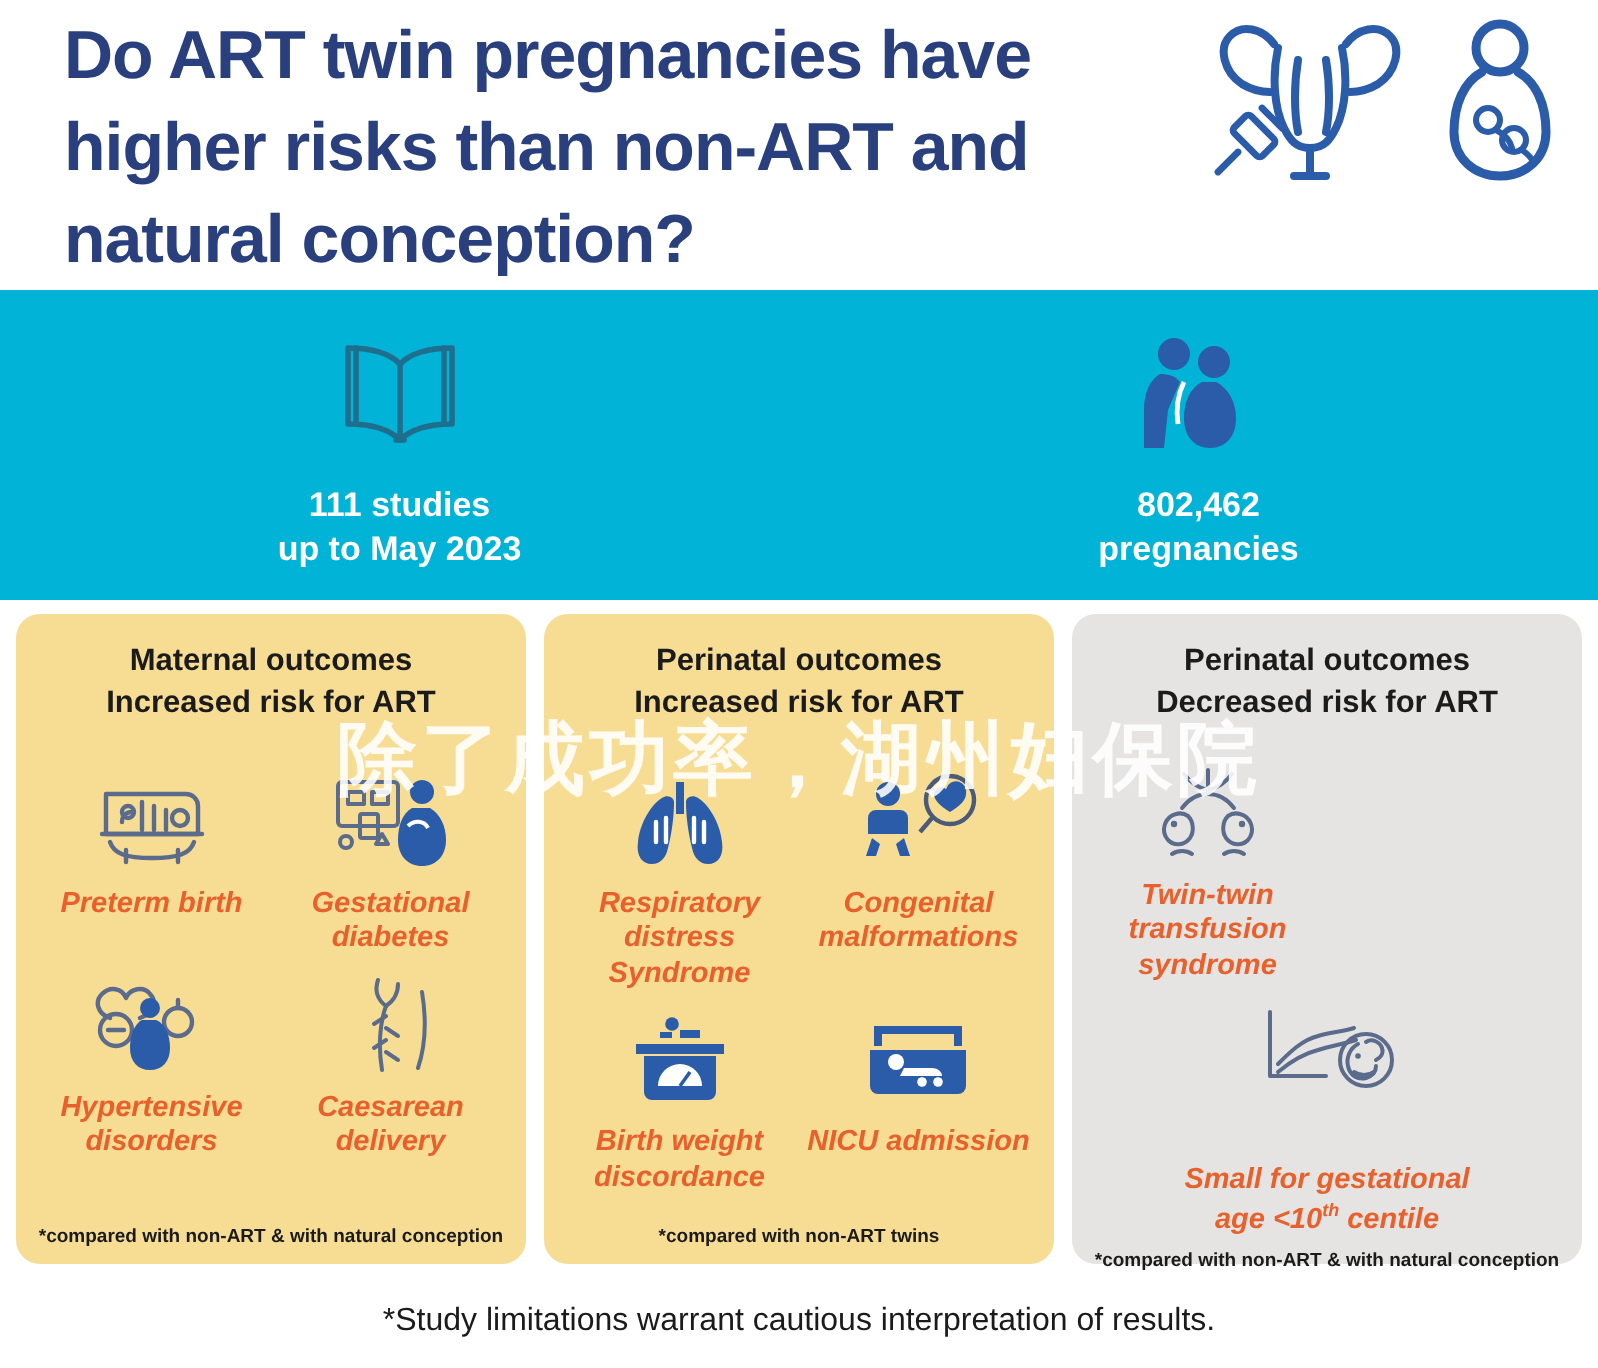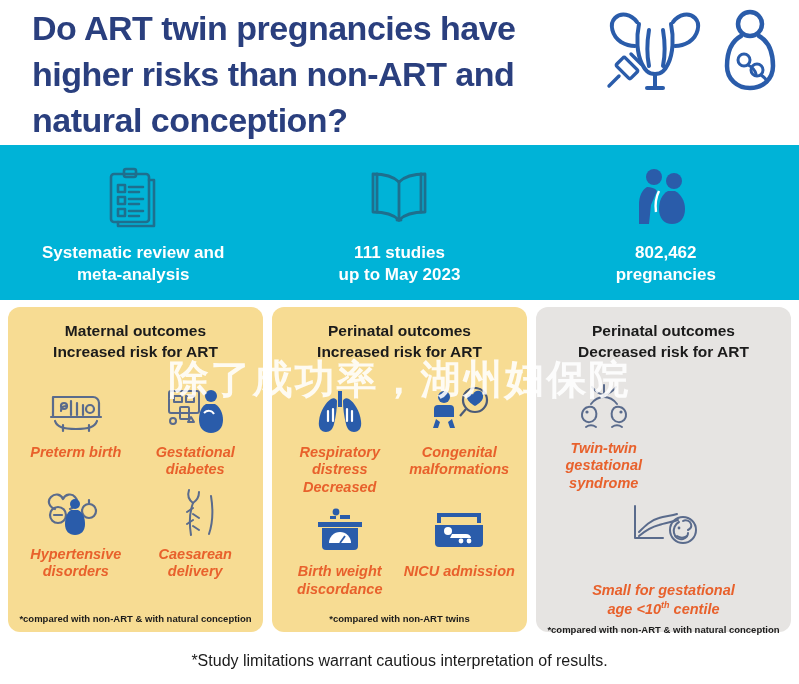--- a/index.html
+++ b/index.html
@@ -189,39 +189,20 @@
             <circle cx="38" cy="62" r="6"></circle>
             <path d="M42 67c3 2 5 4 6 7"></path>
           </g>
         </svg>
       </span>
     </div>
   </div>
 
   <div class="stats-band">
 
-    <div class="stat">
-      <div class="stat-icon">
-        <svg width="56" height="62" viewBox="0 0 56 62">
-          <g fill="none" stroke="#1e6f8e" stroke-width="2.6" stroke-linecap="round" stroke-linejoin="round">
-            <rect x="6" y="8" width="38" height="48" rx="3"></rect>
-            <path d="M44 14h5v46H13v-4"></path>
-            <rect x="19" y="3" width="12" height="8" rx="2"></rect>
-            <rect x="13" y="19" width="7" height="7"></rect>
-            <rect x="13" y="31" width="7" height="7"></rect>
-            <rect x="13" y="43" width="7" height="7"></rect>
-            <path d="M24 21h14M24 26h10"></path>
-            <path d="M24 33h14M24 38h10"></path>
-            <path d="M24 45h14M24 50h10"></path>
-          </g>
-        </svg>
-      </div>
-      <div class="stat-label">Systematic review and
-meta-analysis</div>
-    </div>
 
     <div class="stat">
       <div class="stat-icon">
         <svg width="64" height="58" viewBox="0 0 64 58">
           <g fill="none" stroke="#1e6f8e" stroke-width="2.8" stroke-linecap="round" stroke-linejoin="round">
             <path d="M32 14c-6-6-15-8-26-8v38c11 0 20 2 26 8"></path>
             <path d="M32 14c6-6 15-8 26-8v38c-11 0-20 2-26 8"></path>
             <path d="M32 14v38"></path>
             <path d="M10 6v38"></path>
             <path d="M54 6v38"></path>
@@ -353,21 +334,21 @@
                 <path d="M25 4h4v16h-4z"></path>
                 <path d="M24 14c0-2-3-4-6-2-5 3-11 12-12 22-1 7 2 11 7 11 4 0 7-3 8-8 2-8 3-16 3-23z"></path>
                 <path d="M30 14c0-2 3-4 6-2 5 3 11 12 12 22 1 7-2 11-7 11-4 0-7-3-8-8-2-8-3-16-3-23z"></path>
               </g>
               <g stroke="#ffffff" stroke-width="2.2" stroke-linecap="round">
                 <path d="M15 24v10M20 22v12M34 22v12M39 24v10"></path>
               </g>
             </svg>
           </div>
           <div class="cell-label">Respiratory distress
-Decreased</div>
+Syndrome</div>
         </div>
 
         <div class="cell">
           <div class="cell-icon">
             <svg width="62" height="48" viewBox="0 0 62 48">
               <g fill="#2a5caa">
                 <circle cx="16" cy="10" r="6"></circle>
                 <path d="M10 18h12a4 4 0 014 4v8H6v-8a4 4 0 014-4z"></path>
                 <path d="M8 32l-3 9h5l2-6zM24 32l3 9h-5l-2-6z"></path>
               </g>
@@ -441,21 +422,21 @@
                 <path d="M16 24a8 8 0 00-4 13c3 3 8 3 11-1 2-3 2-8-1-11a7 7 0 00-6-1z"></path>
                 <circle cx="15" cy="29" r="1.6" fill="#5a6b8c" stroke="none"></circle>
                 <path d="M14 44c3-2 7-2 10 0"></path>
                 <path d="M48 24a8 8 0 014 13c-3 3-8 3-11-1-2-3-2-8 1-11a7 7 0 016-1z"></path>
                 <circle cx="49" cy="29" r="1.6" fill="#5a6b8c" stroke="none"></circle>
                 <path d="M50 44c-3-2-7-2-10 0"></path>
               </g>
             </svg>
           </div>
           <div class="cell-label">Twin-twin
-gestational
+transfusion
 syndrome</div>
         </div>
 
 
         <div class="cell wide">
           <div class="cell-icon">
             <svg width="86" height="48" viewBox="0 0 86 48">
               <g fill="none" stroke="#5a6b8c" stroke-width="2" stroke-linecap="round" stroke-linejoin="round">
                 <path d="M14 4v32h28"></path>
                 <path d="M18 30c6-6 12-12 20-14 6-2 12-2 18-4"></path>

